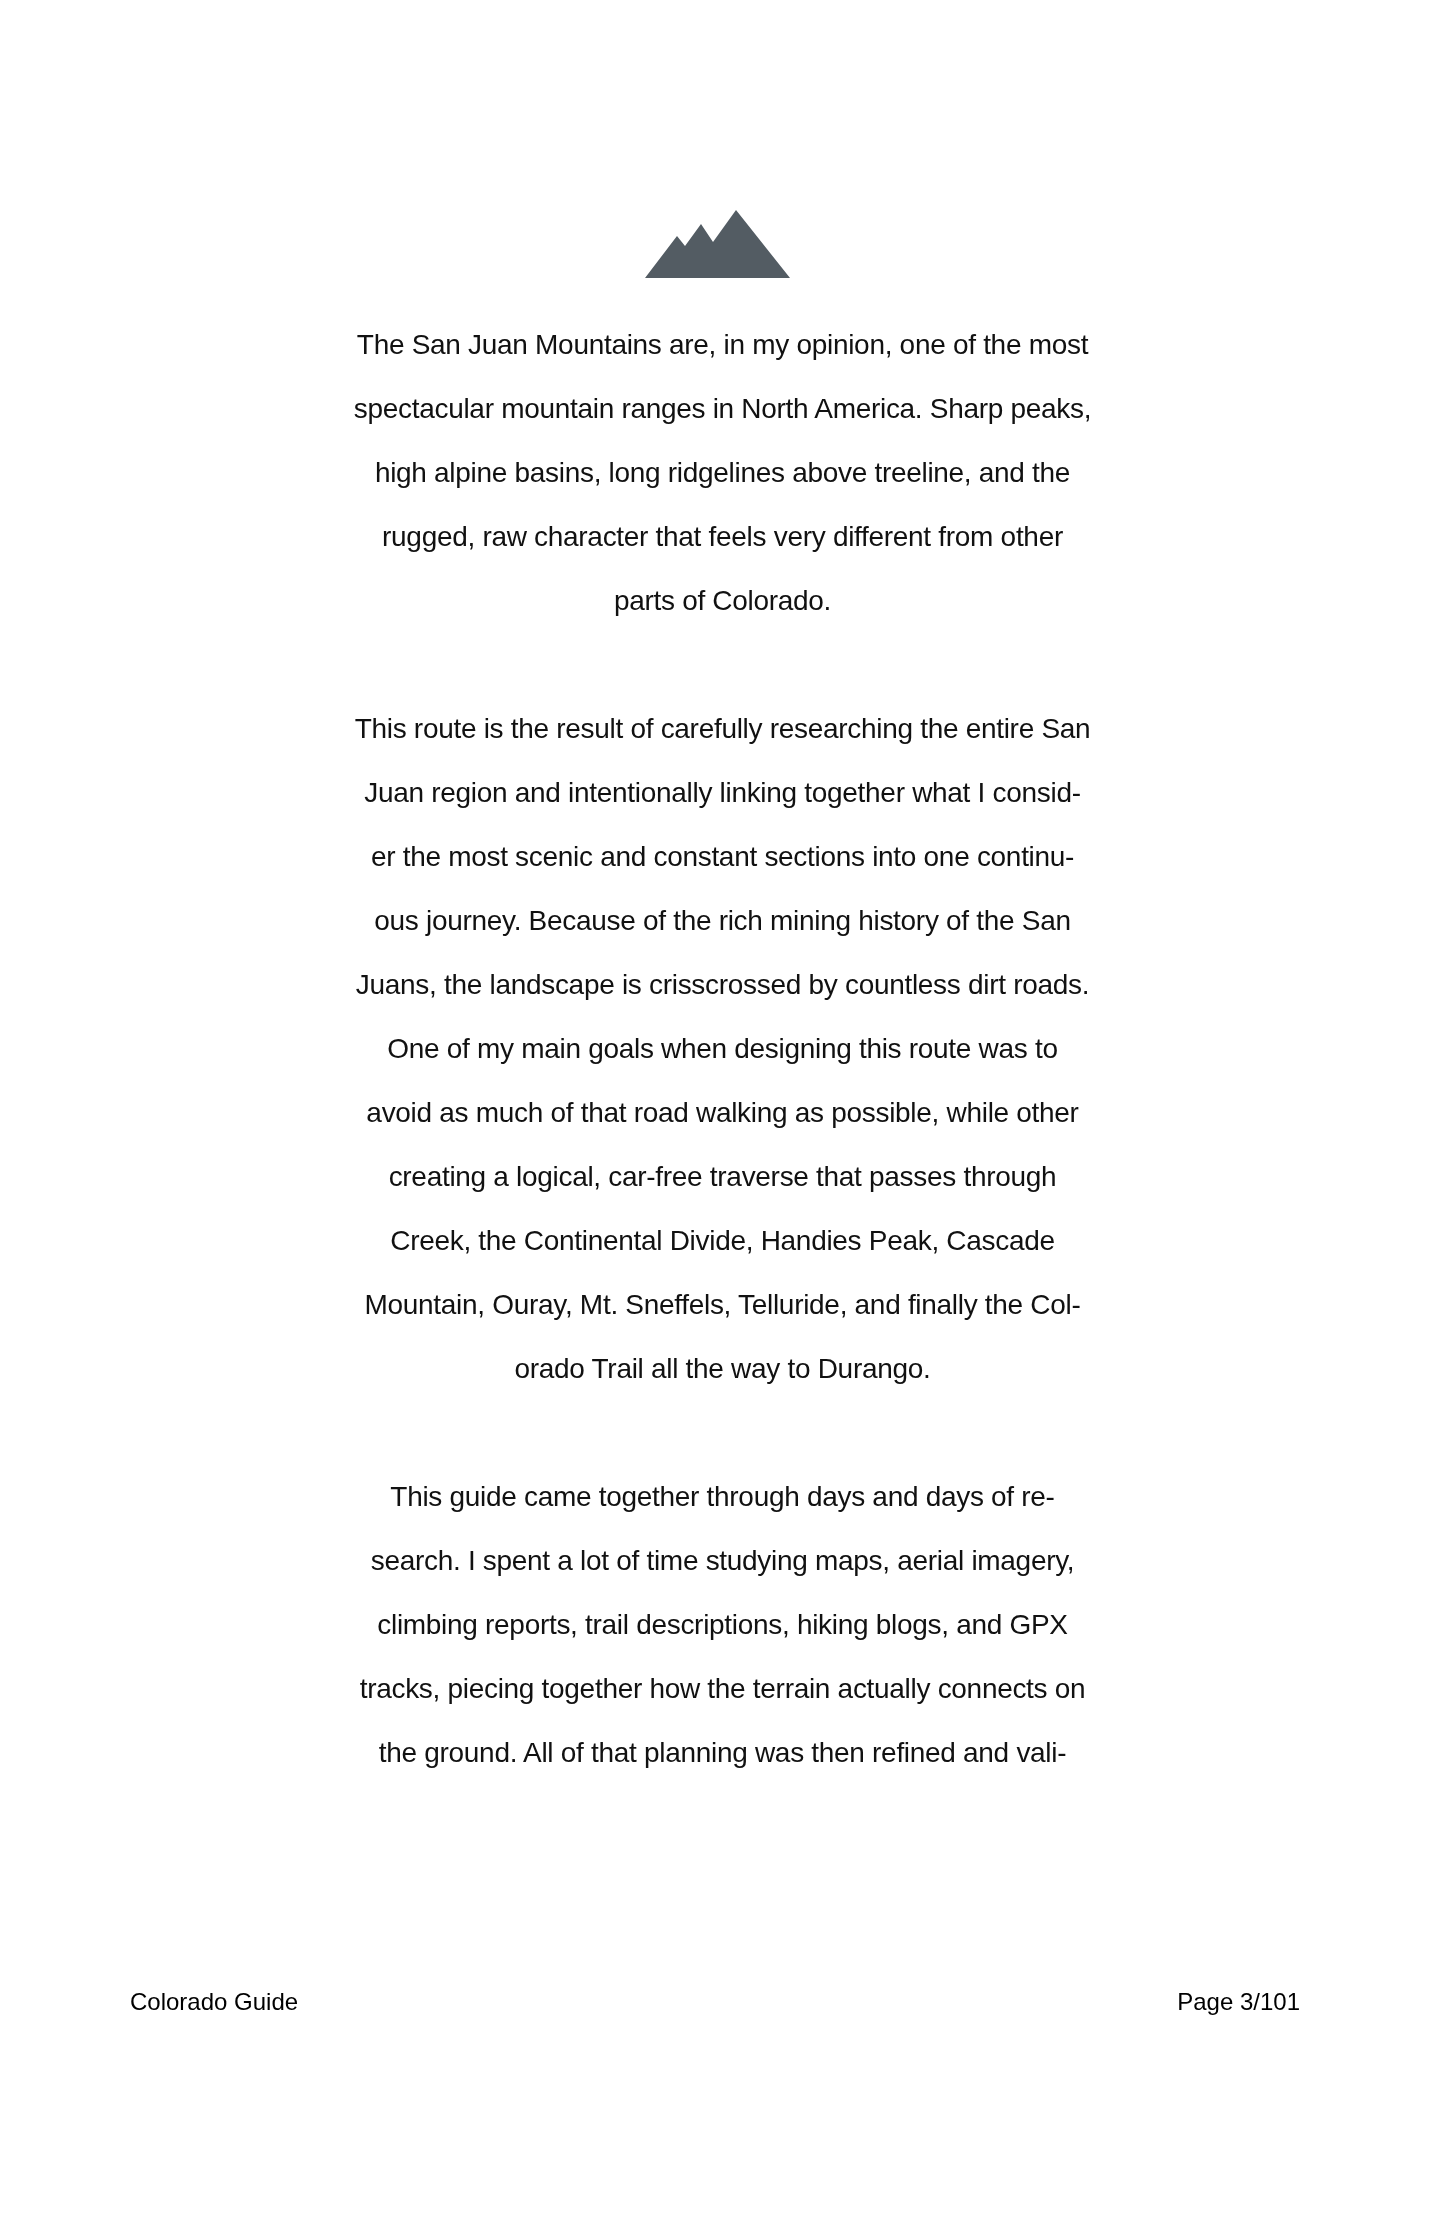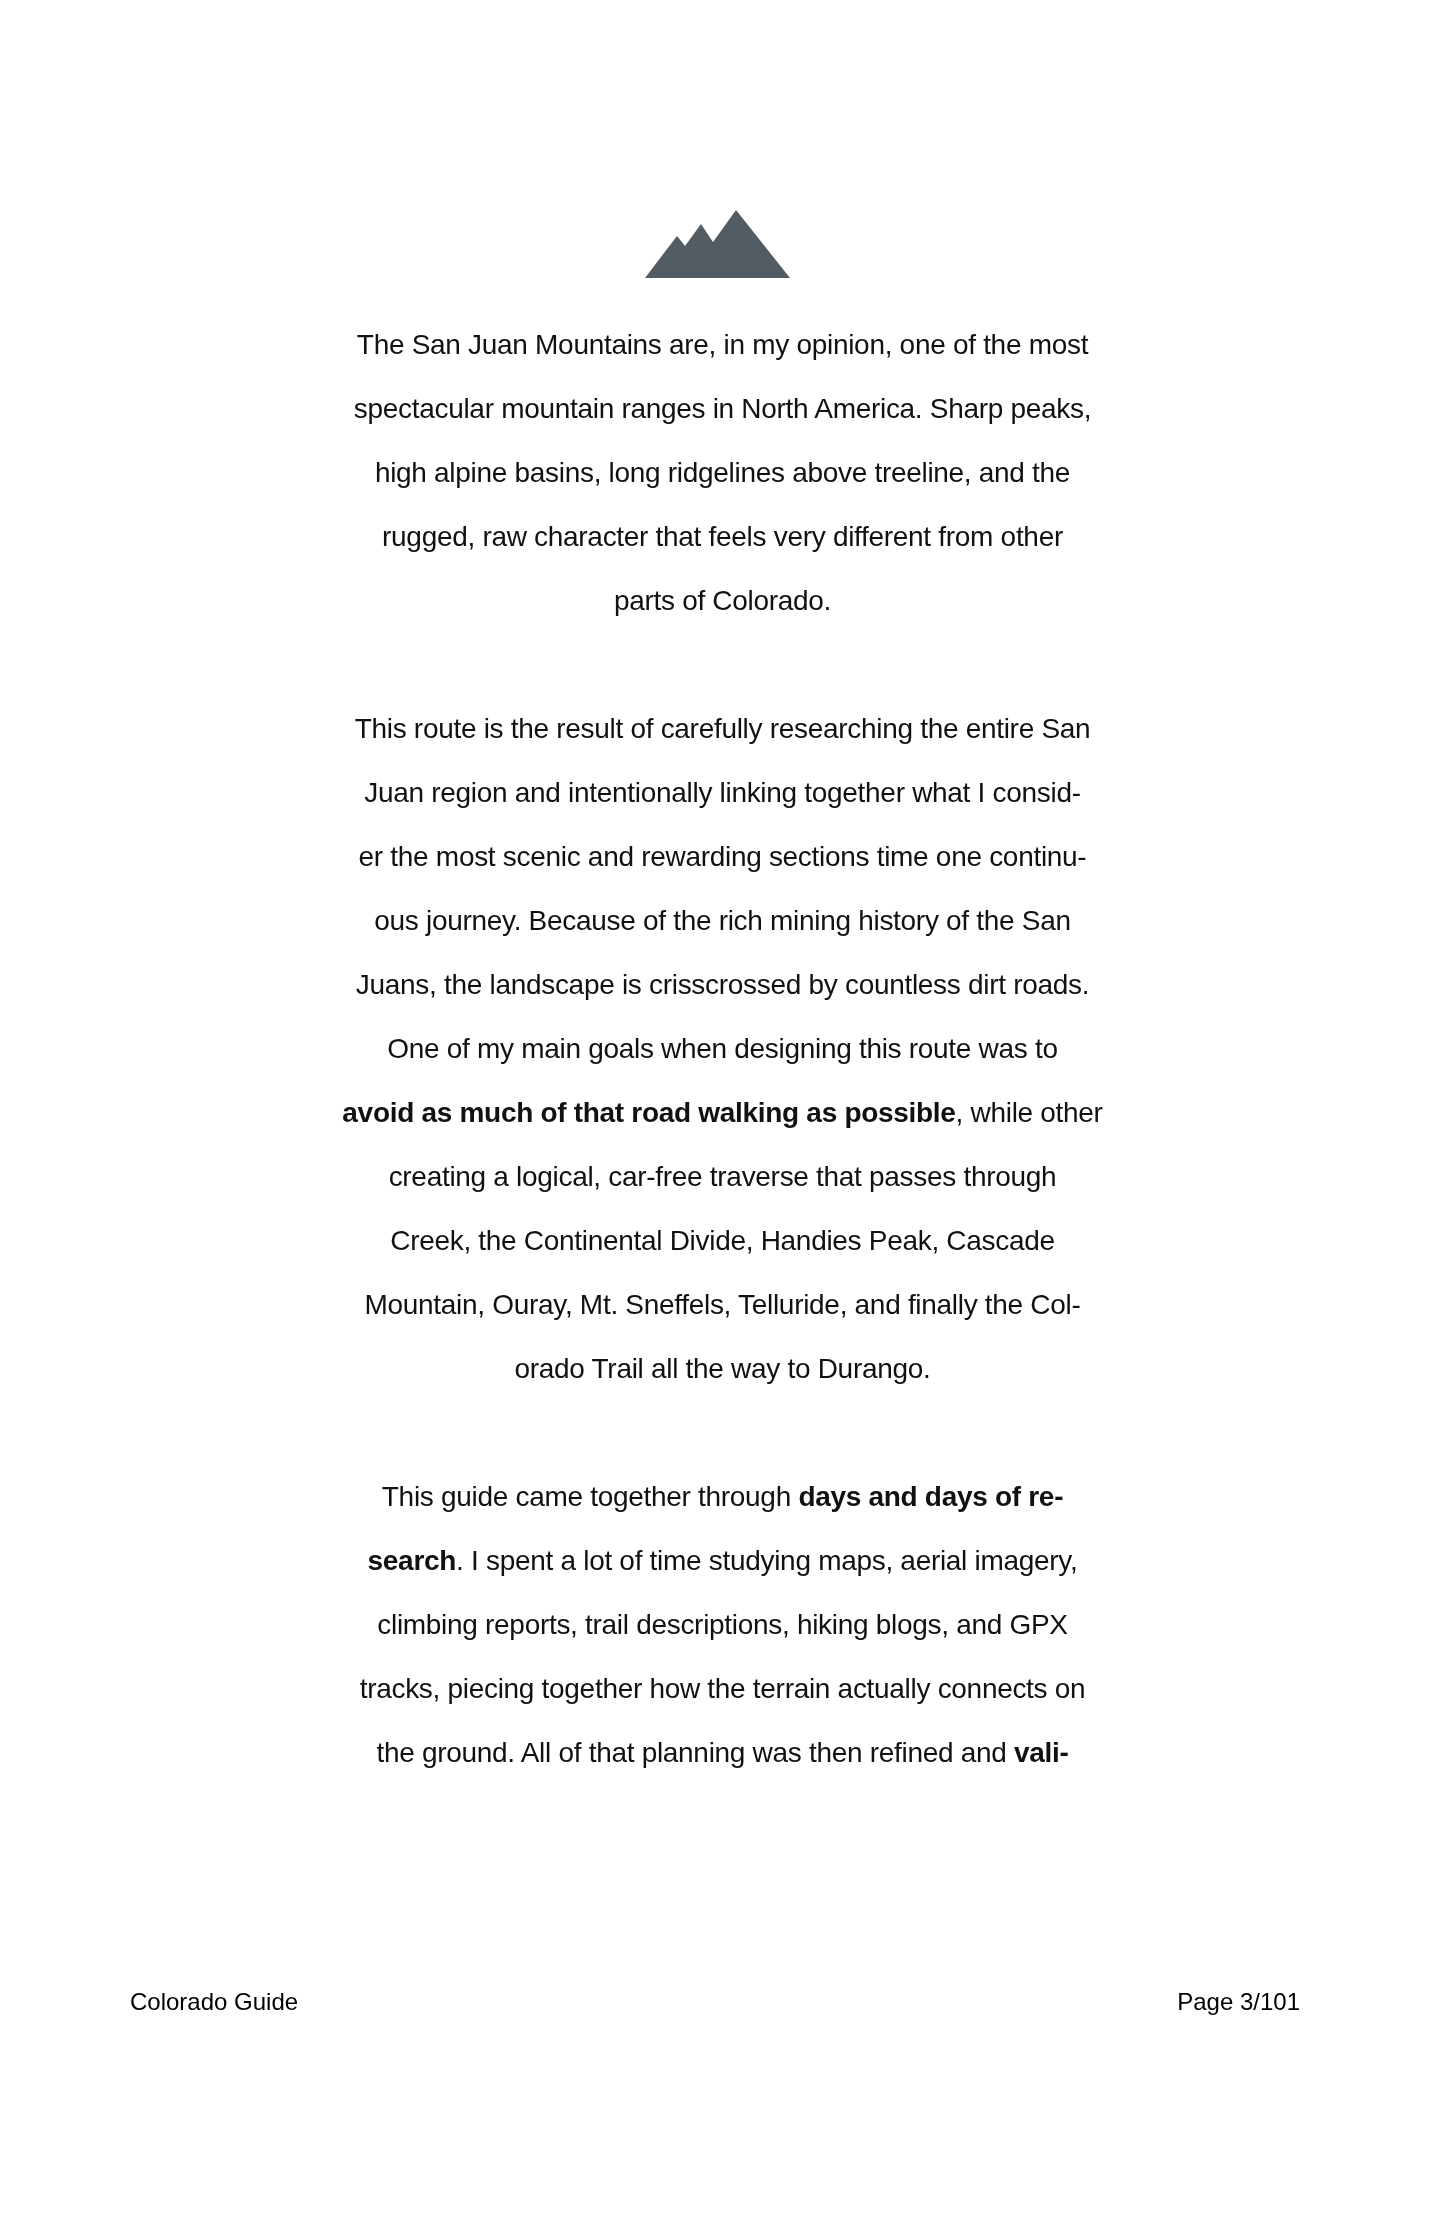--- a/index.html
+++ b/index.html
@@ -37,21 +37,21 @@
       width: 1225px;
       top: 313px;
       text-align: center;
       font-size: 28px;
       line-height: 64px;
       letter-spacing: -0.3px;
       color: #111111;
     }
     .para { margin: 0 0 64px 0; }
     .line { display: block; white-space: nowrap; }
-    .seg-bold { font-weight: 700; }
+    .seg-bold { font-weight: 400; }
     .footer {
       position: absolute;
       top: 1982px;
       left: 130px;
       width: 1170px;
       height: 40px;
       font-size: 24px;
       line-height: 40px;
       color: #000000;
     }
@@ -73,21 +73,21 @@
       <p class="para">
         <span class="line"><span class="seg">The San Juan Mountains are, in my opinion, one of the most</span></span>
         <span class="line"><span class="seg">spectacular mountain ranges in North America. Sharp peaks,</span></span>
         <span class="line"><span class="seg">high alpine basins, long ridgelines above treeline, and the</span></span>
         <span class="line"><span class="seg">rugged, raw character that feels very different from other</span></span>
         <span class="line"><span class="seg">parts of Colorado.</span></span>
       </p>
       <p class="para">
         <span class="line"><span class="seg">This route is the result of carefully researching the entire San</span></span>
         <span class="line"><span class="seg">Juan region and intentionally linking together what I consid-</span></span>
-        <span class="line"><span class="seg">er the most scenic and rewarding sections time one continu-</span></span>
+        <span class="line"><span class="seg">er the most scenic and constant sections into one continu-</span></span>
         <span class="line"><span class="seg">ous journey. Because of the rich mining history of the San</span></span>
         <span class="line"><span class="seg">Juans, the landscape is crisscrossed by countless dirt roads.</span></span>
         <span class="line"><span class="seg">One of my main goals when designing this route was to</span></span>
         <span class="line"><span class="seg-bold">avoid as much of that road walking as possible</span><span class="seg">, while other</span></span>
         <span class="line"><span class="seg">creating a logical, car-free traverse that passes through</span></span>
         <span class="line"><span class="seg">Creek, the Continental Divide, Handies Peak, Cascade</span></span>
         <span class="line"><span class="seg">Mountain, Ouray, Mt. Sneffels, Telluride, and finally the Col-</span></span>
         <span class="line"><span class="seg">orado Trail all the way to Durango.</span></span>
       </p>
       <p class="para">

